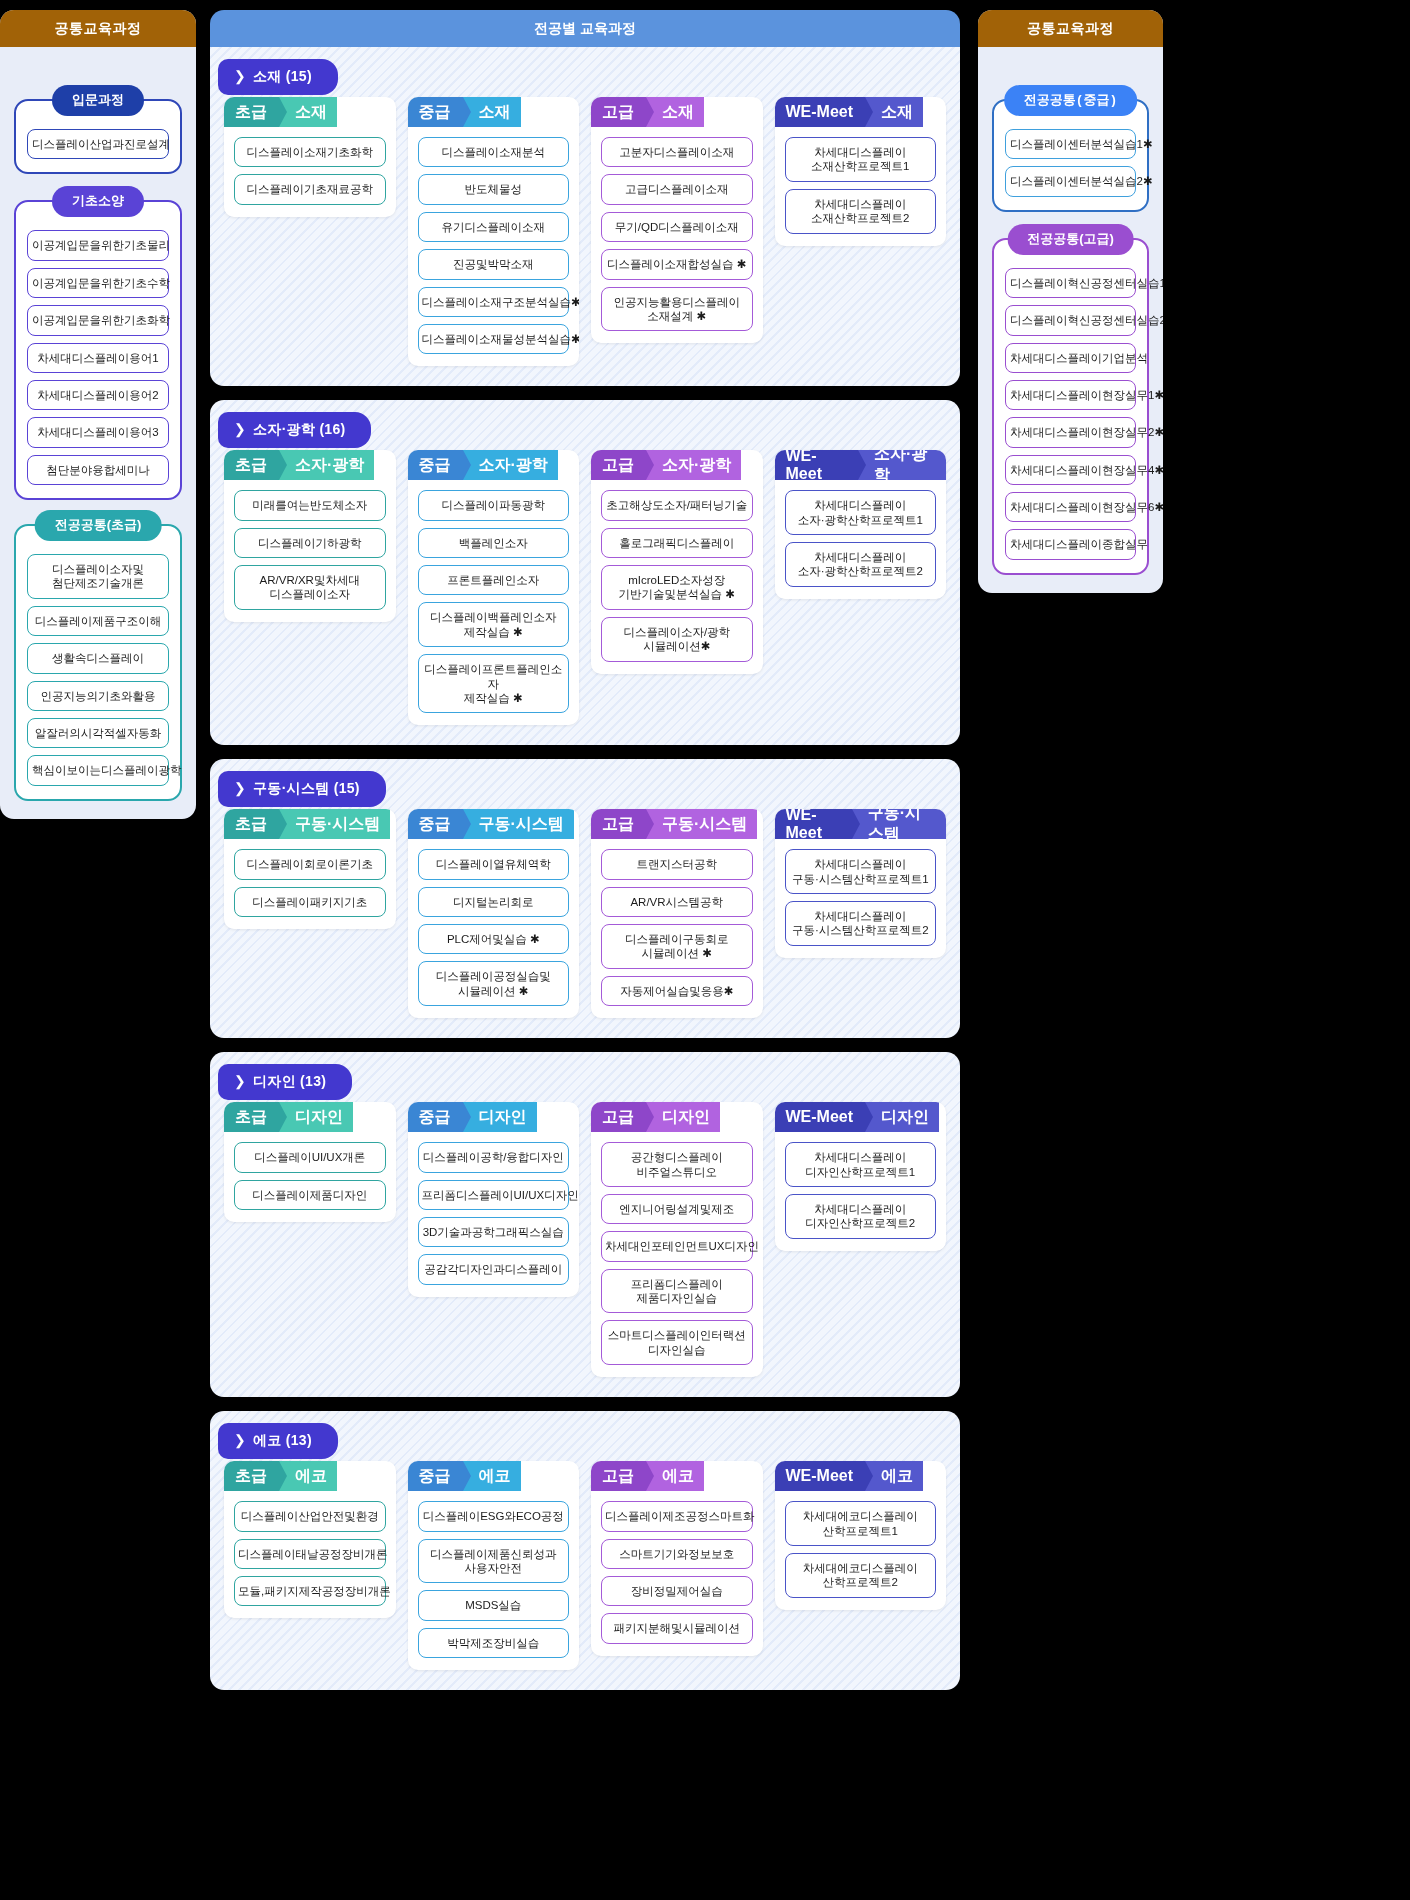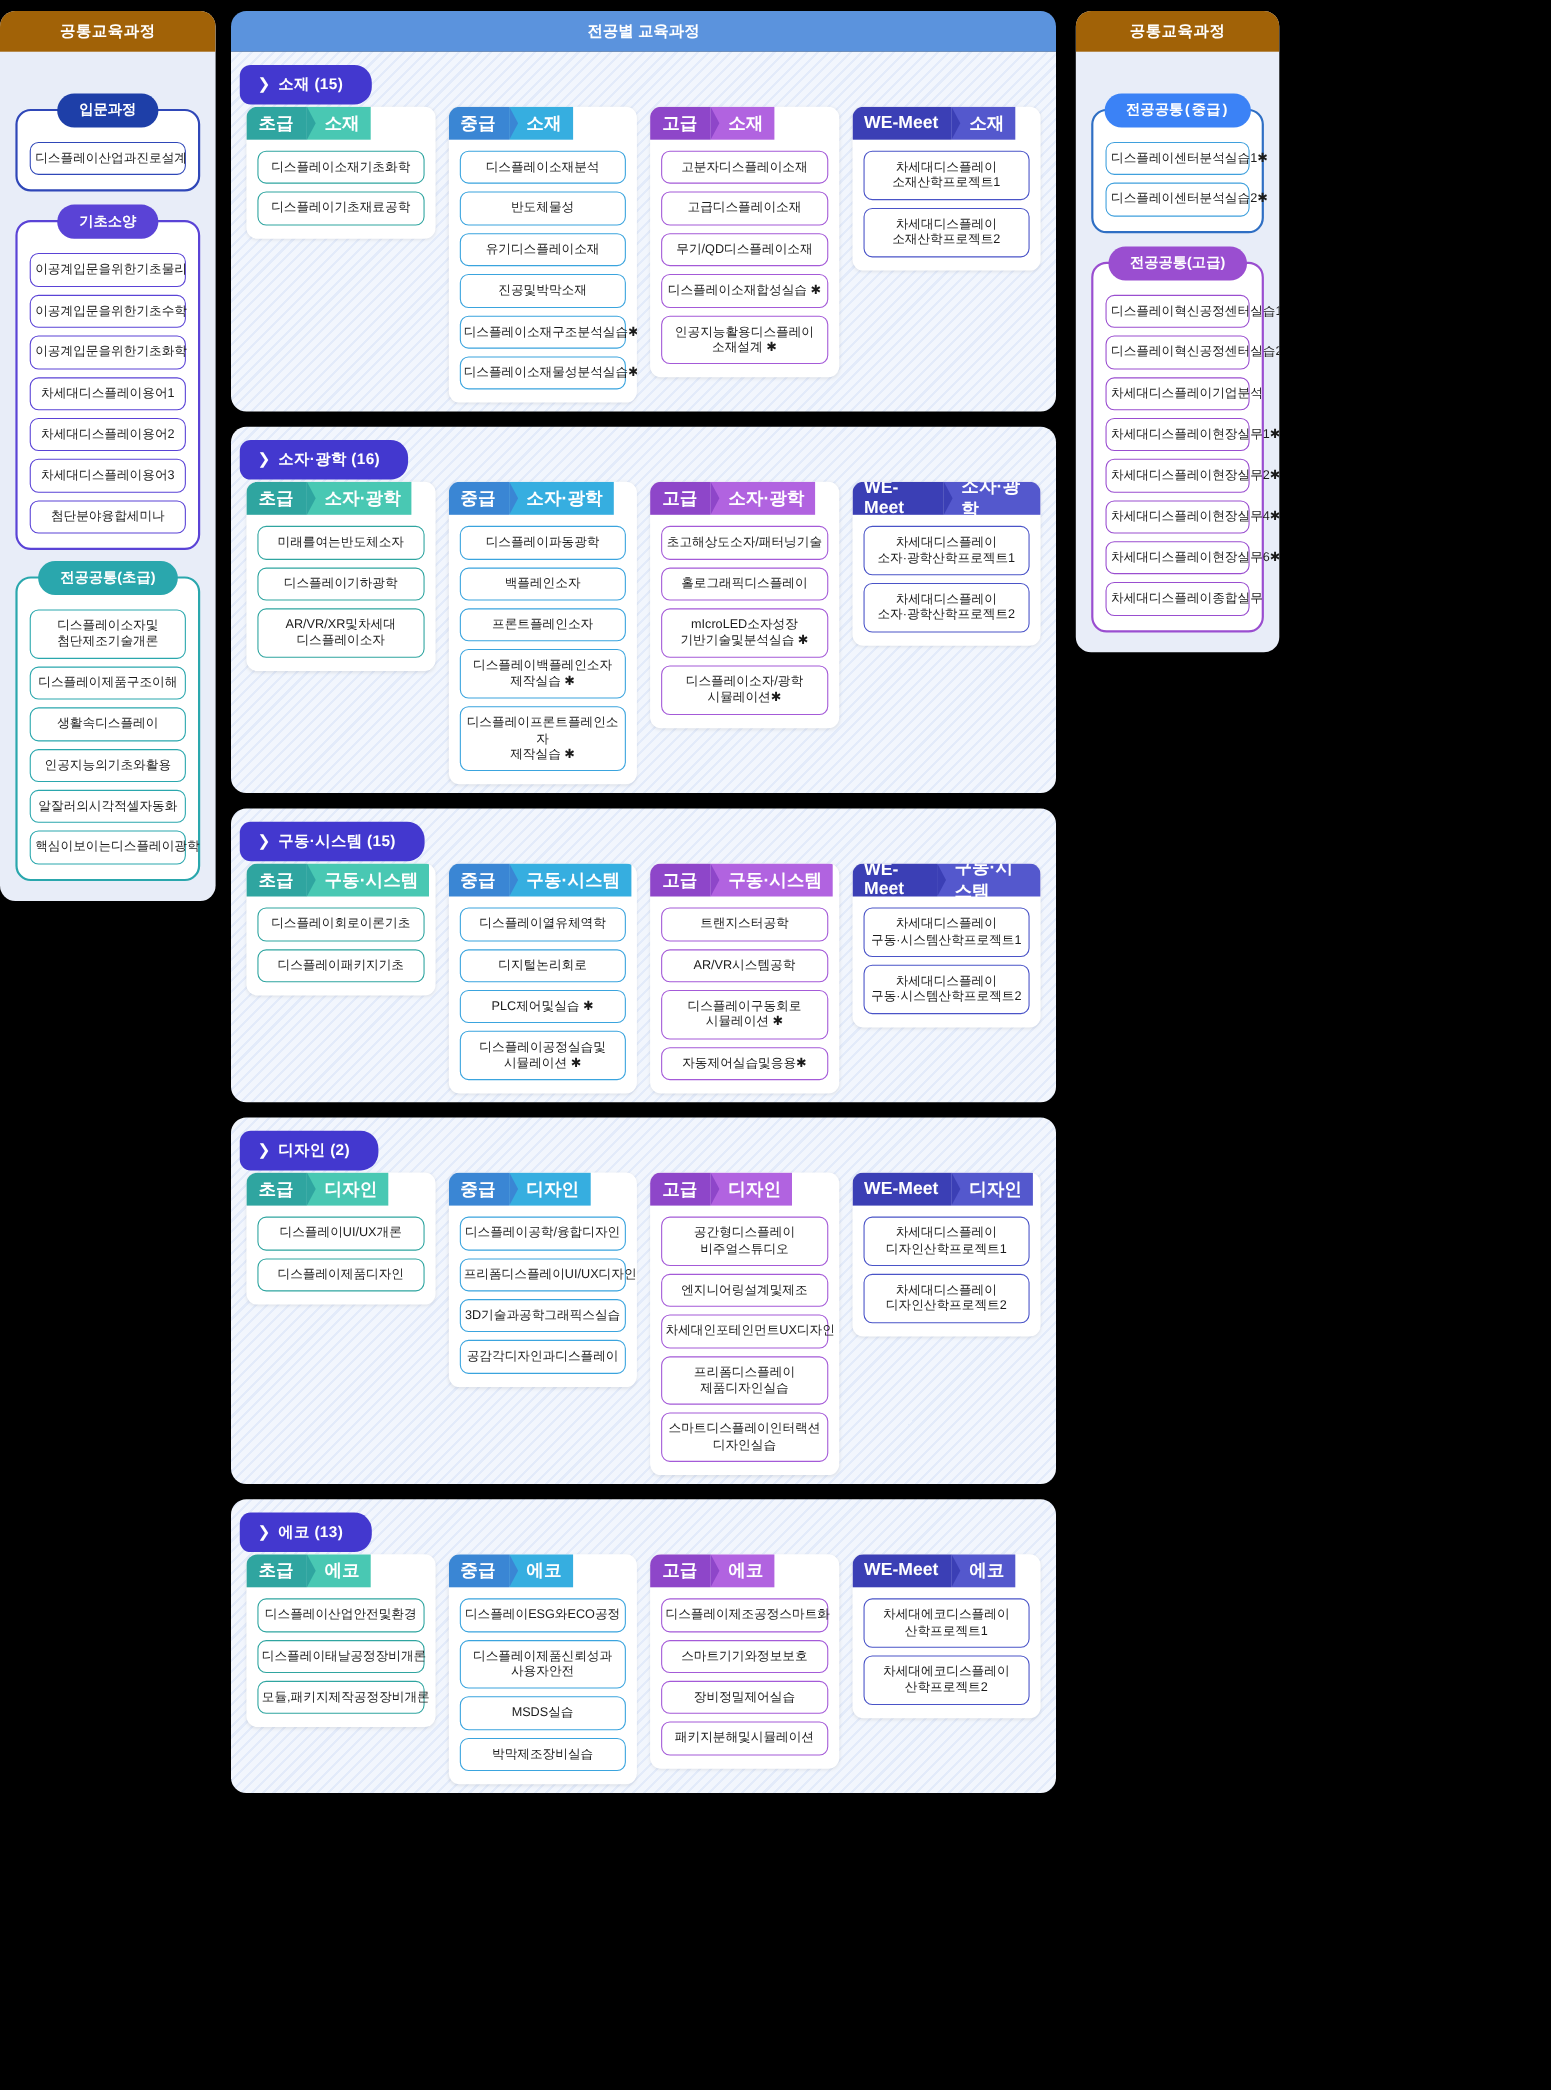--- a/index.html
+++ b/index.html
@@ -98,21 +98,21 @@
     border-radius: 14px 14px 0 0;
   }
   .section {
     position: relative;
     background:
       repeating-linear-gradient(-45deg,
         #f2f6fd 0px, #f2f6fd 5px,
         #e3ebfa 5px, #e3ebfa 7px);
     border-radius: 0 0 14px 14px;
     margin-bottom: 14px;
-    padding: 50px 14px 8px;
+    padding: 50px 14px 20px;
     min-height: 120px;
   }
   .section.rounded-all { border-radius: 14px; }
   .sec-tab {
     position: absolute;
     top: 12px; left: 8px;
     background: #4338cf;
     color: #fff;
     font-weight: bold;
     font-size: 14px;
@@ -385,21 +385,21 @@
                 <div class="subj">구동·시스템</div>
               </div>
               <div class="card-body">
                 <div class="chip  two">차세대디스플레이<br>구동·시스템산학프로젝트1</div>
                 <div class="chip  two">차세대디스플레이<br>구동·시스템산학프로젝트2</div>
               </div>
             </div>
           </div>
         </div>
         <div class="section rounded-all">
-          <div class="sec-tab"><span class="chev">❯</span><span>디자인 (2)</span></div>
+          <div class="sec-tab"><span class="chev">❯</span><span>디자인 (13)</span></div>
           <div class="cards">
             <div class="card cho">
               <div class="card-head h-cho">
                 <div class="lvl">
                   <span>초급</span>
                 </div>
                 <div class="subj">디자인</div>
               </div>
               <div class="card-body">
                 <div class="chip ">디스플레이UI/UX개론</div>

